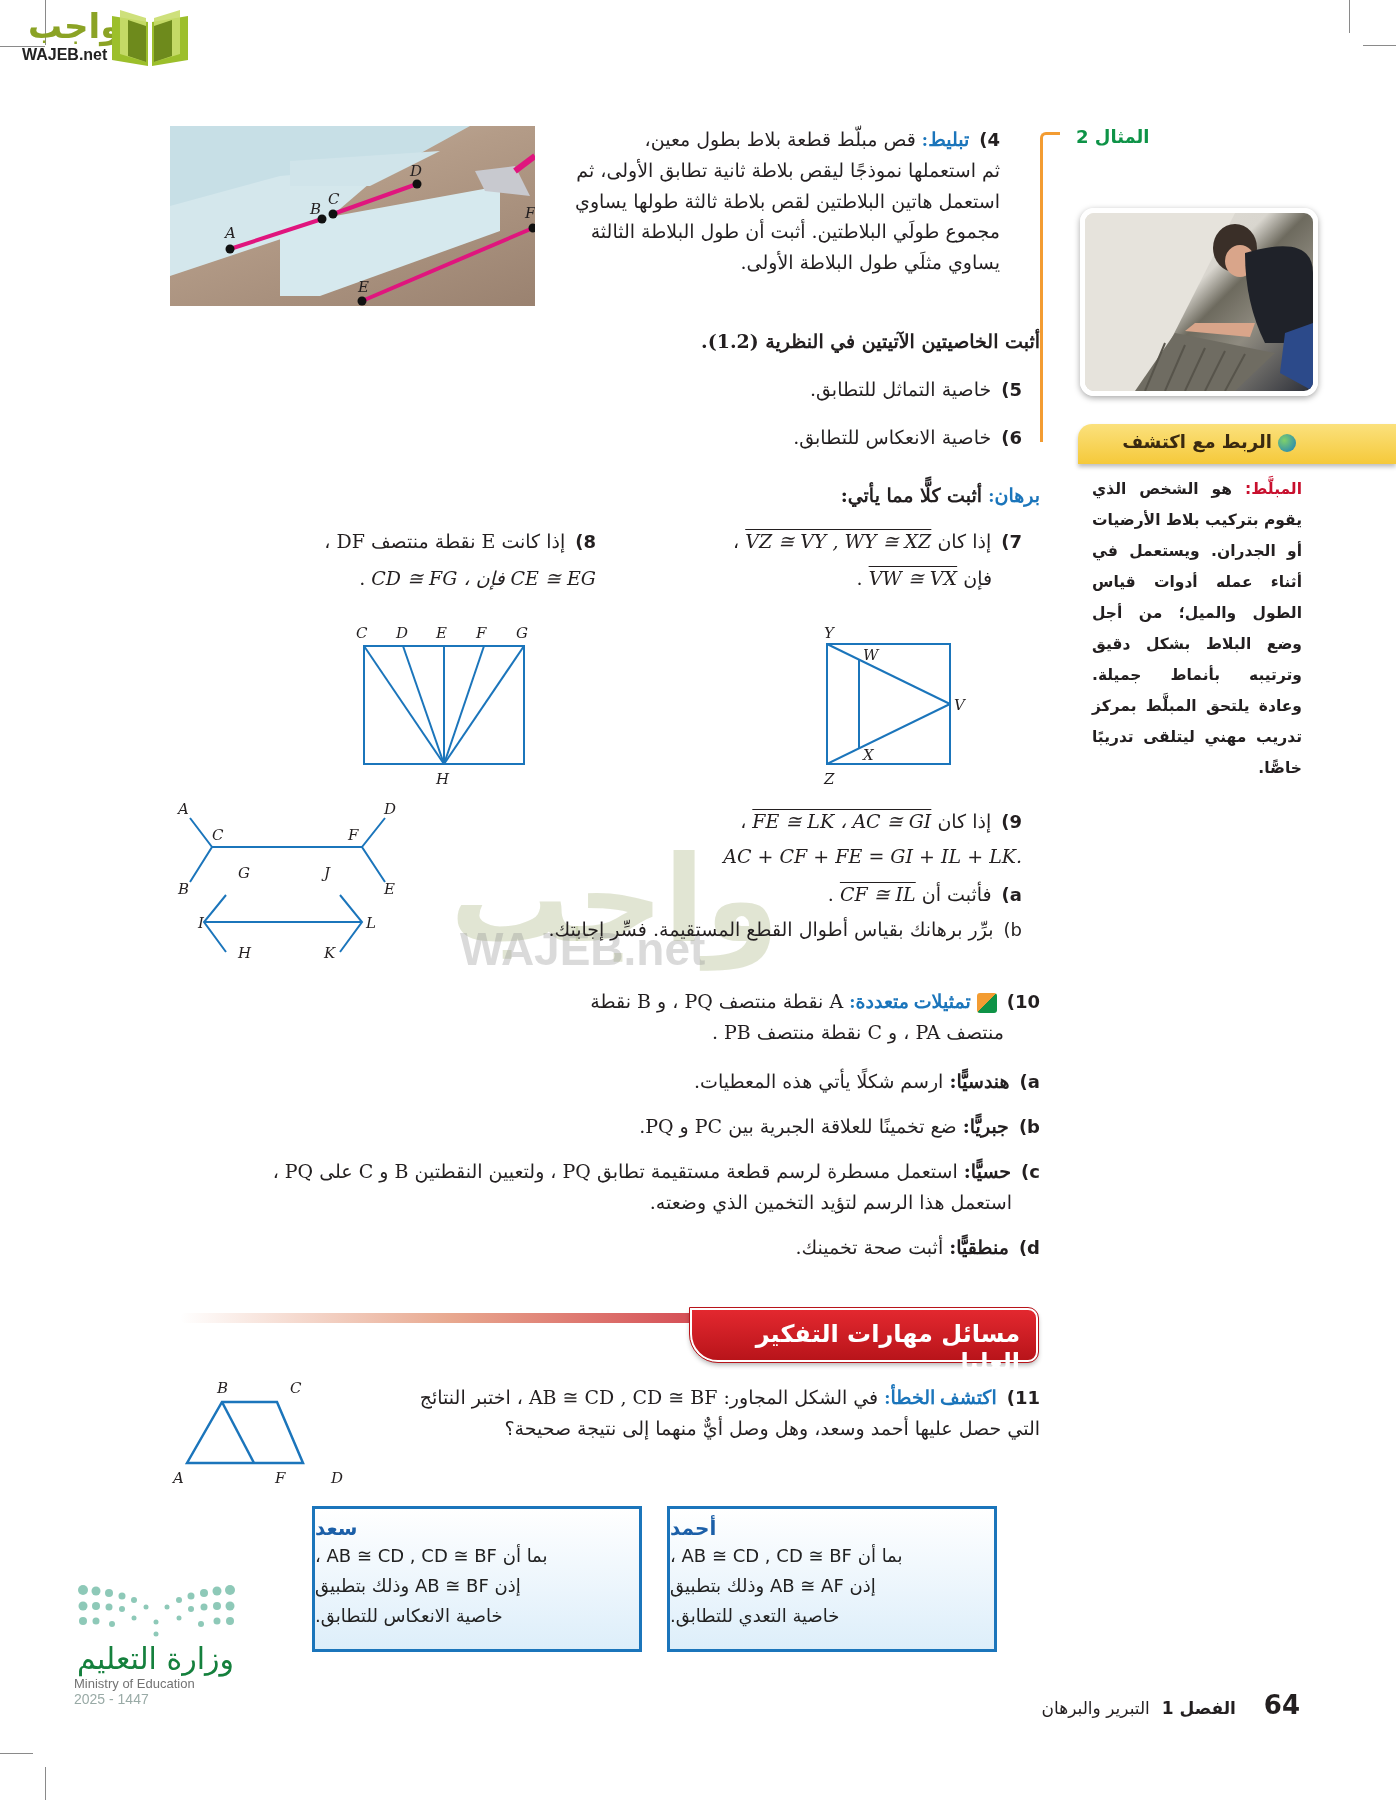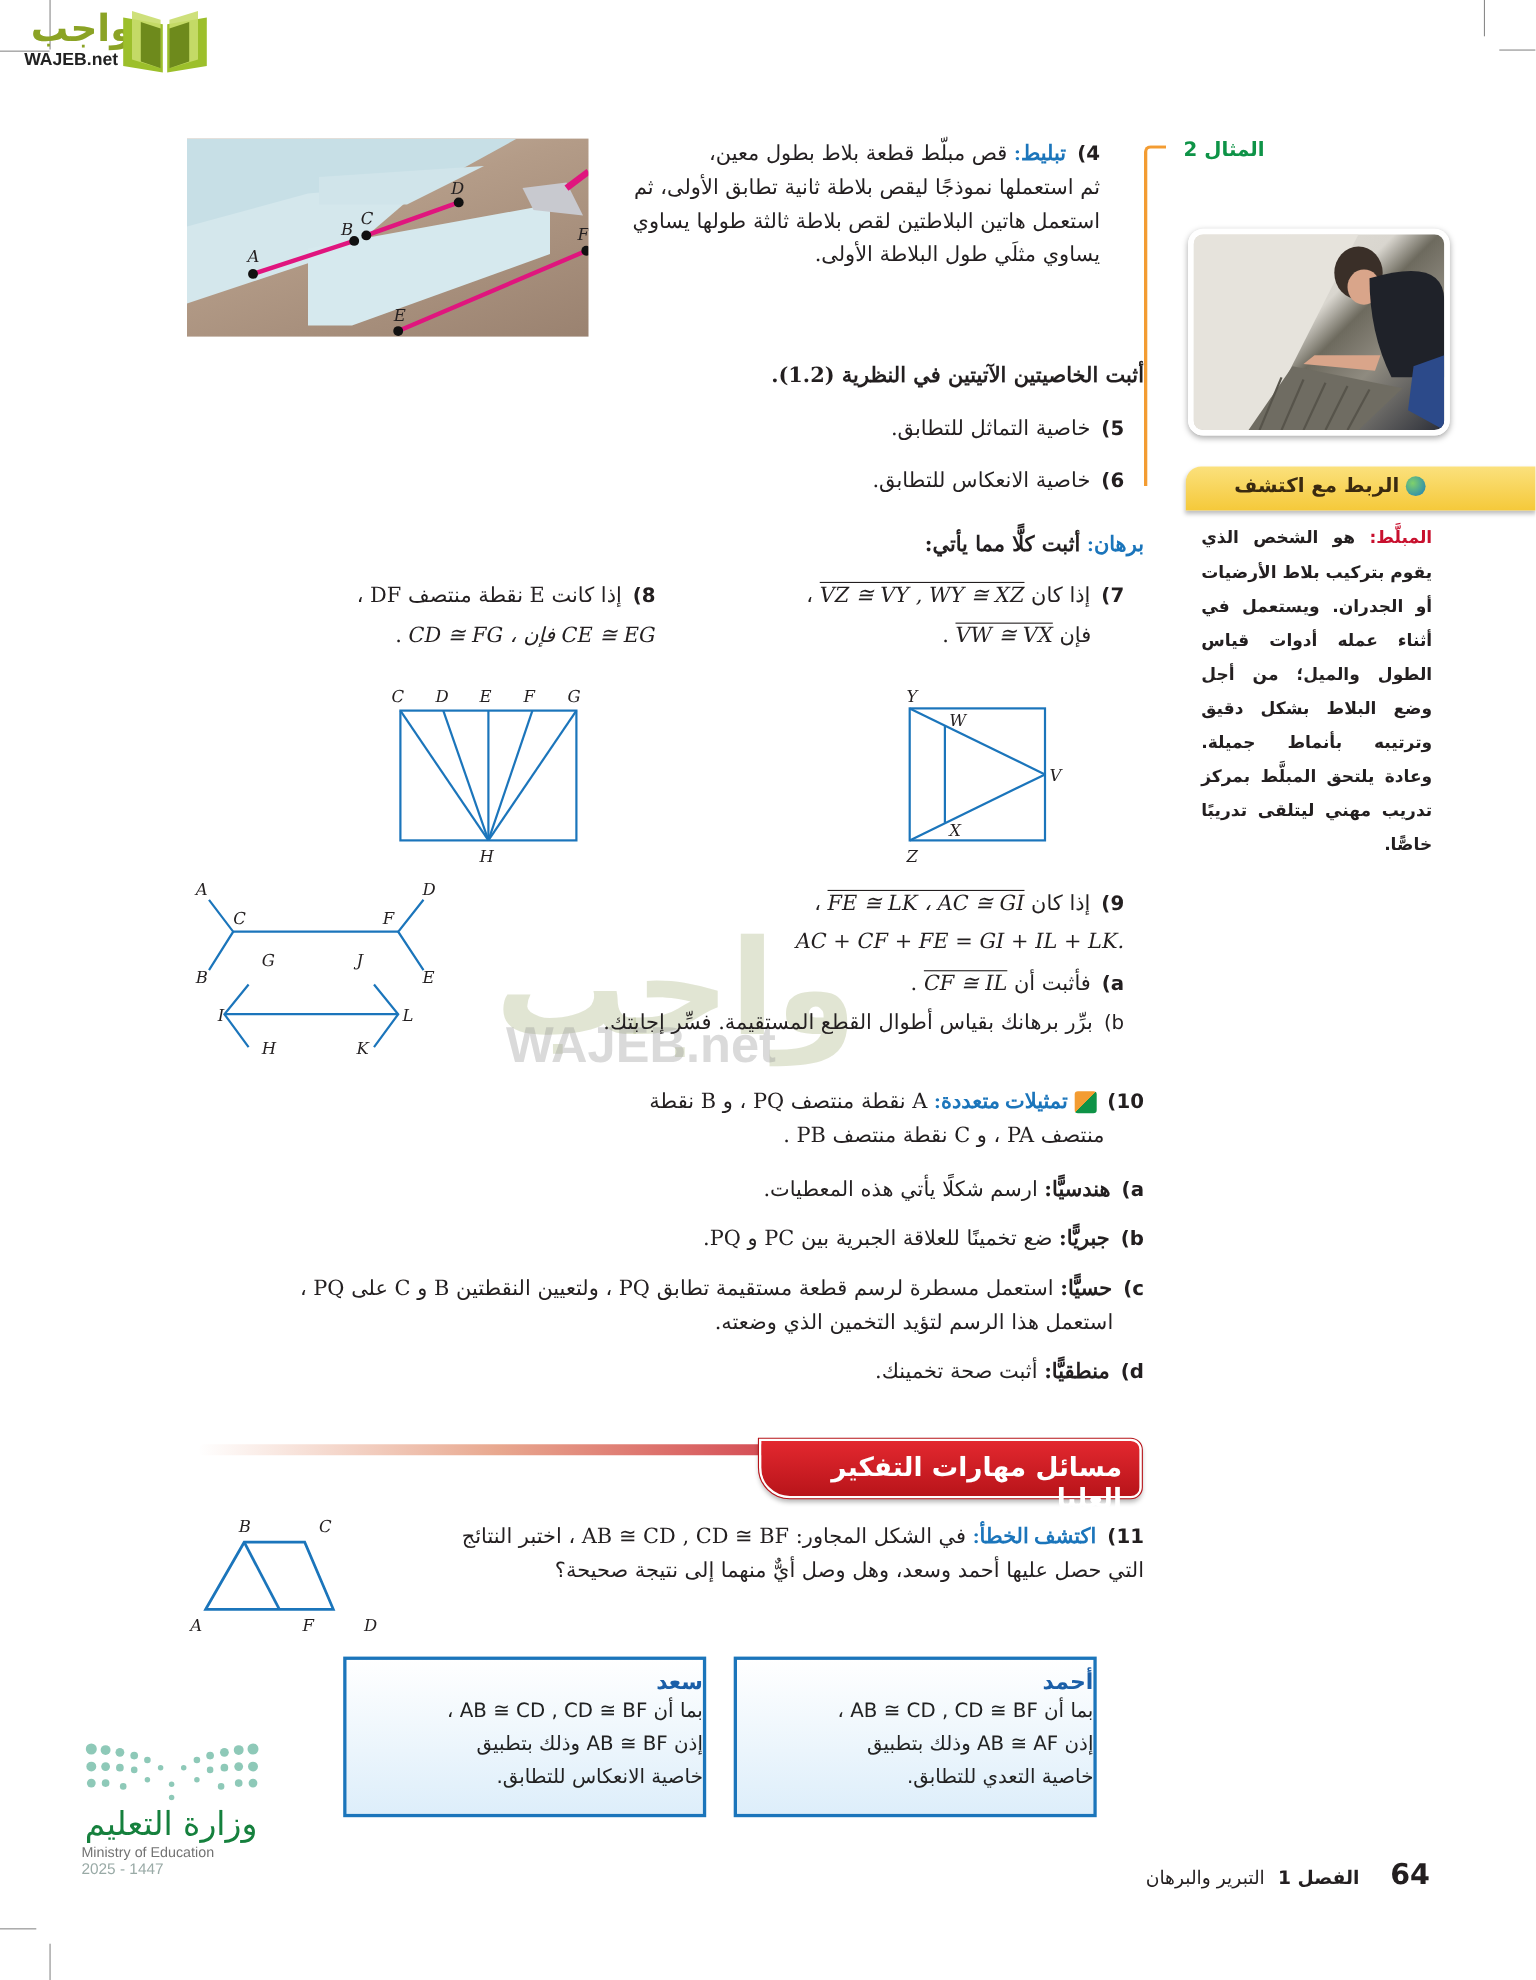--- a/index.html
+++ b/index.html
@@ -36,21 +36,21 @@
 
   
   svg text { font-family: "DejaVu Serif", serif; font-style: italic; font-size: 15px; fill: #231f20; }
 
   
   .hot-line { left: 180px; top: 1313px; width: 680px; height: 10px; background: linear-gradient(90deg, rgba(255,255,255,0), #e8a88f 40%, #c8102e); border-radius: 5px; }
   .hot-banner { left: 690px; top: 1308px; width: 348px; height: 54px; background: linear-gradient(#e3282f, #b8141a); border-radius: 0 10px 10px 28px; box-shadow: 0 3px 5px rgba(0,0,0,0.3); border: 2px solid #fff; outline: 1px solid #b8141a; }
   .hot-text { right: 16px; top: 10px; color: #fff; font-size: 24px; font-weight: bold; }
 
   
-  .ans-box { width: 330px; height: 146px; border: 3px solid #1b75bb; background: linear-gradient(#ffffff, #ddeefa); text-align: right; direction: rtl; padding-top: 6px; }
+  .ans-box { width: 330px; height: 146px; border: 3px solid #1b75bb; background: linear-gradient(#ffffff, #ddeefa); text-align: left; direction: rtl; padding-top: 6px; }
   .ans-name { color: #1b5fa8; font-size: 20px; font-weight: bold; line-height: 26px; }
   .ans-line { font-size: 18px; line-height: 30px; color: #222; }
 
   
   .moe { left: 74px; top: 1582px; width: 180px; }
   .moe-ar { font-size: 30px; color: #15803d; direction: rtl; text-align: right; width: 160px; }
   .moe-en { font-size: 13px; color: #737373; font-family: "Liberation Sans", sans-serif; }
   .moe-year { font-size: 14px; color: #99aaa6; font-family: "Liberation Sans", sans-serif; }
 
   .footer { right: 96px; top: 1690px; direction: rtl; font-size: 17px; font-weight: bold; }
@@ -141,20 +141,21 @@
   </svg>
 </div>
 
 <div class="abs rtl txt" style="right:396px;top:124px;width:460px">
   <div>
     <span class="num">4)</span><span class="blue">تبليط:</span>
     <span>قص مبلّط قطعة بلاط بطول معين،</span>
   </div>
   <div>ثم استعملها نموذجًا ليقص بلاطة ثانية تطابق الأولى، ثم</div>
   <div>استعمل هاتين البلاطتين لقص بلاطة ثالثة طولها يساوي</div>
+  <div>مجموع طولَي البلاطتين. أثبت أن طول البلاطة الثالثة</div>
   <div>يساوي مثلَي طول البلاطة الأولى.</div>
 </div>
 
 <div class="abs rtl txt bold" style="right:356px;top:326px;width:560px">أثبت الخاصيتين الآتيتين في النظرية (1.2).</div>
 <div class="abs rtl txt" style="right:374px;top:374px;width:500px">
   <span class="num">5)</span><span>خاصية التماثل للتطابق.</span>
 </div>
 <div class="abs rtl txt" style="right:374px;top:422px;width:500px">
   <span class="num">6)</span><span>خاصية الانعكاس للتطابق.</span>
 </div>

